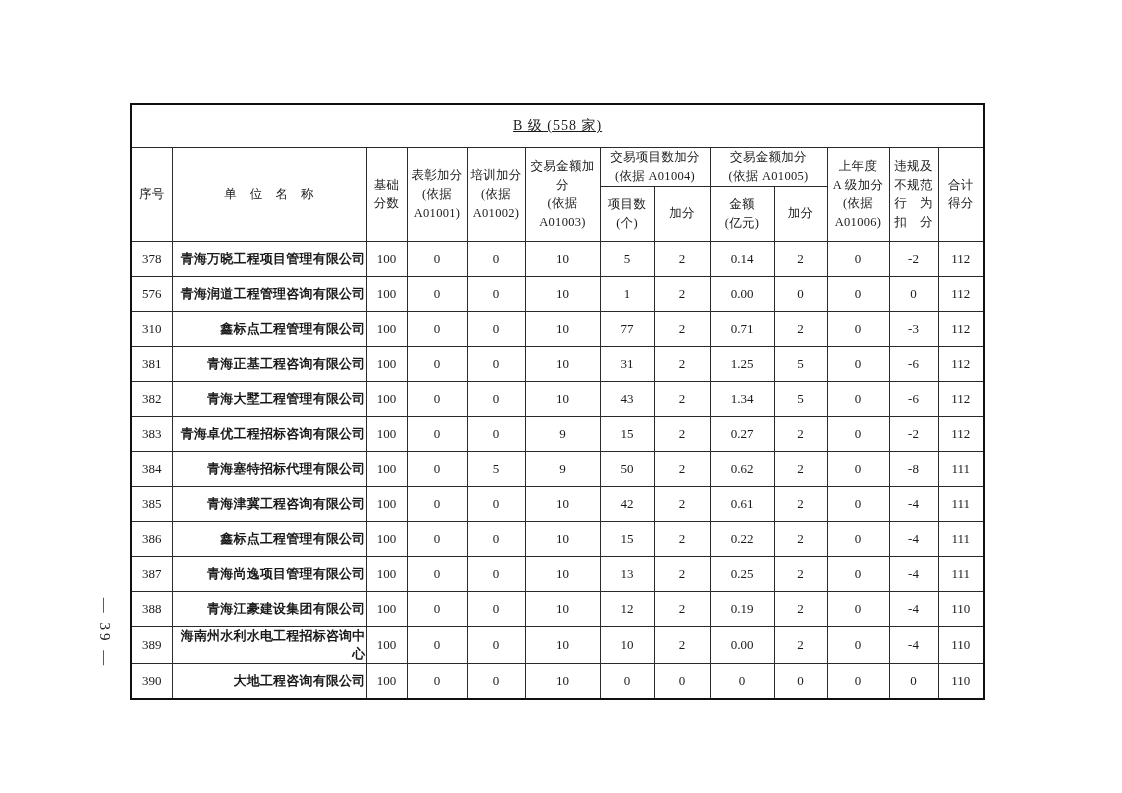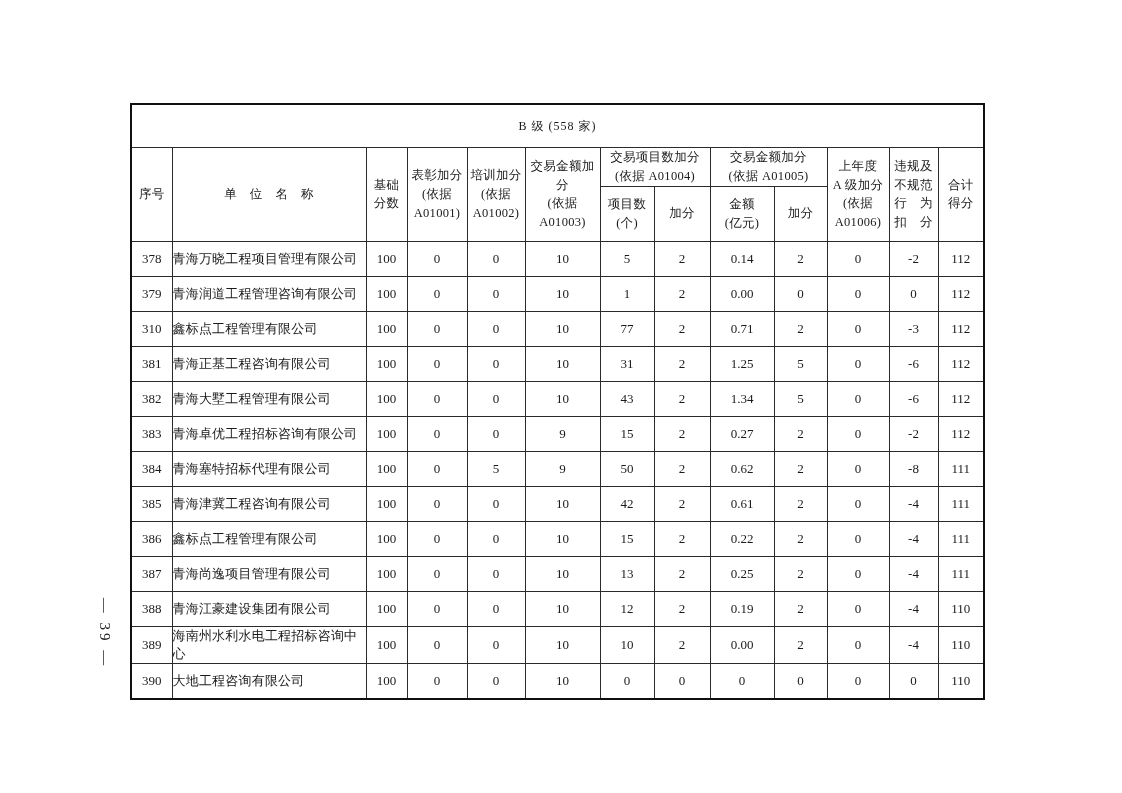--- a/index.html
+++ b/index.html
@@ -37,38 +37,40 @@
   .doc-table th, .doc-table td {
     border: 1px solid #2b2b2b;
     text-align: center;
     vertical-align: middle;
     font-weight: normal;
     padding: 0;
     overflow: hidden;
   }
   .title-row th {
     height: 42px;
-    font-size: 12px;
+    font-size: 14px;
     letter-spacing: 1px;
+    text-decoration: underline;
   }
   tr.h-group { height: 38px; }
   tr.h-sub   { height: 55px; }
   th.hcell {
     font-size: 12.5px;
     line-height: 1.5;
     white-space: pre-line;
     letter-spacing: 0.3px;
   }
   .doc-table tbody td {
     height: 34px;
     font-size: 13px;
   }
   .doc-table tbody td.name-cell {
-    text-align: left;
+    text-align: right;
     letter-spacing: 0.2px;
+    font-weight: bold;
   }
 </style>
 </head>
 <body>
 
 <div class="page-no">— 39 —</div>
 
 <table class="doc-table">
   <colgroup>
     <col style="width:41px">
@@ -137,21 +139,21 @@
         <td>10</td>
         <td>5</td>
         <td>2</td>
         <td>0.14</td>
         <td>2</td>
         <td>0</td>
         <td>-2</td>
         <td>112</td>
       </tr>
       <tr>
-        <td>379</td>
+        <td>576</td>
         <td class="name-cell">青海润道工程管理咨询有限公司</td>
         <td>100</td>
         <td>0</td>
         <td>0</td>
         <td>10</td>
         <td>1</td>
         <td>2</td>
         <td>0.00</td>
         <td>0</td>
         <td>0</td>

